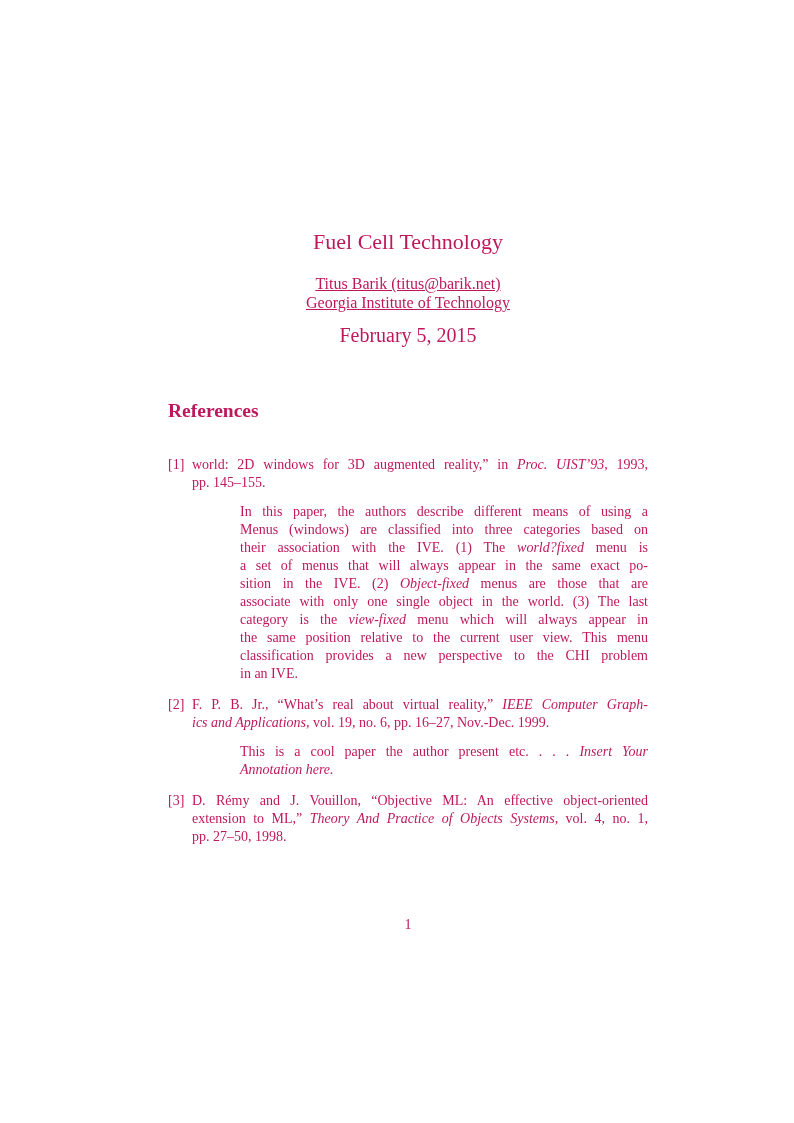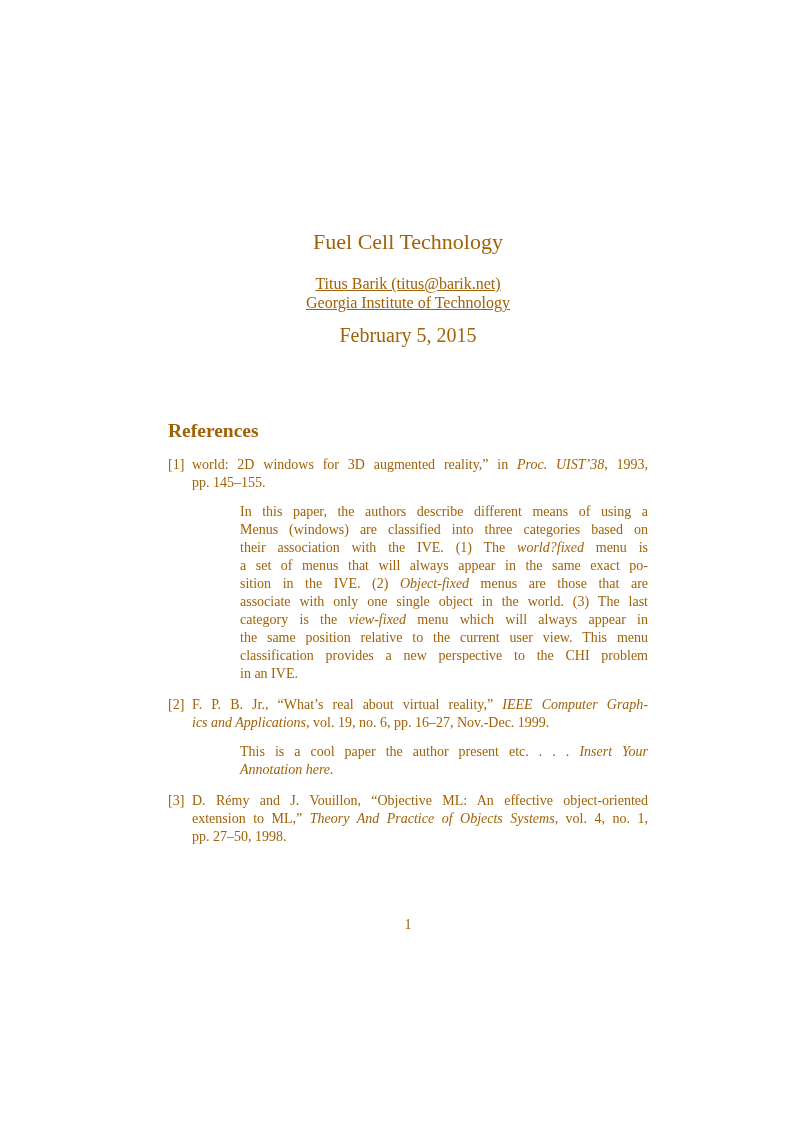--- a/index.html
+++ b/index.html
@@ -1,36 +1,36 @@
 <!DOCTYPE html>
 <html><head>
 <meta charset="utf-8">
 <style>
   html, body { margin: 0; padding: 0; background: #ffffff; }
   .page {
     position: relative;
     width: 794px;
     height: 1123px;
     background: #ffffff;
-    color: #a16207;
+    color: #be185d;
     font-family: "Liberation Serif", "DejaVu Serif", serif;
     overflow: hidden;
   }
   .title-block {
     position: absolute;
     left: 168px; top: 224px;
     width: 480px;
     text-align: center;
   }
   .doc-title { font-size: 22px; line-height: 36px; }
   .author-block { margin-top: 14px; font-size: 16px; line-height: 19px; text-decoration: underline; }
   .date-line { margin-top: 14px; font-size: 20px; line-height: 19px; }
   .refs-heading {
     position: absolute;
-    left: 168px; top: 420px;
+    left: 168px; top: 400px;
     margin: 0;
     font-size: 19.5px;
     font-weight: bold;
     line-height: 22px;
   }
   .ref-list {
     position: absolute;
     left: 168px; top: 456px;
     width: 480px;
     font-size: 14px;
@@ -70,21 +70,21 @@
     <div class="date-line">February 5, 2015</div>
   </div>
 
   <h2 class="refs-heading">References</h2>
 
   <div class="ref-list" id="ref-list">
       <div class="ref-group">
         <div class="ref-item">
           <div class="ref-label">[1]</div>
           <div class="ref-body">
-            <div class="line">world: 2D windows for 3D augmented reality,” in <i>Proc. UIST’38</i>, 1993,</div>
+            <div class="line">world: 2D windows for 3D augmented reality,” in <i>Proc. UIST’93</i>, 1993,</div>
             <div class="line last">pp. 145–155.</div>
           </div>
         </div>
         <div class="annotation">
           <div class="line">In this paper, the authors describe different means of using a</div>
           <div class="line">Menus (windows) are classified into three categories based on</div>
           <div class="line">their association with the IVE. (1) The <i>world?fixed</i> menu is</div>
           <div class="line">a set of menus that will always appear in the same exact po-</div>
           <div class="line">sition in the IVE. (2) <i>Object-fixed</i> menus are those that are</div>
           <div class="line">associate with only one single object in the world. (3) The last</div>

